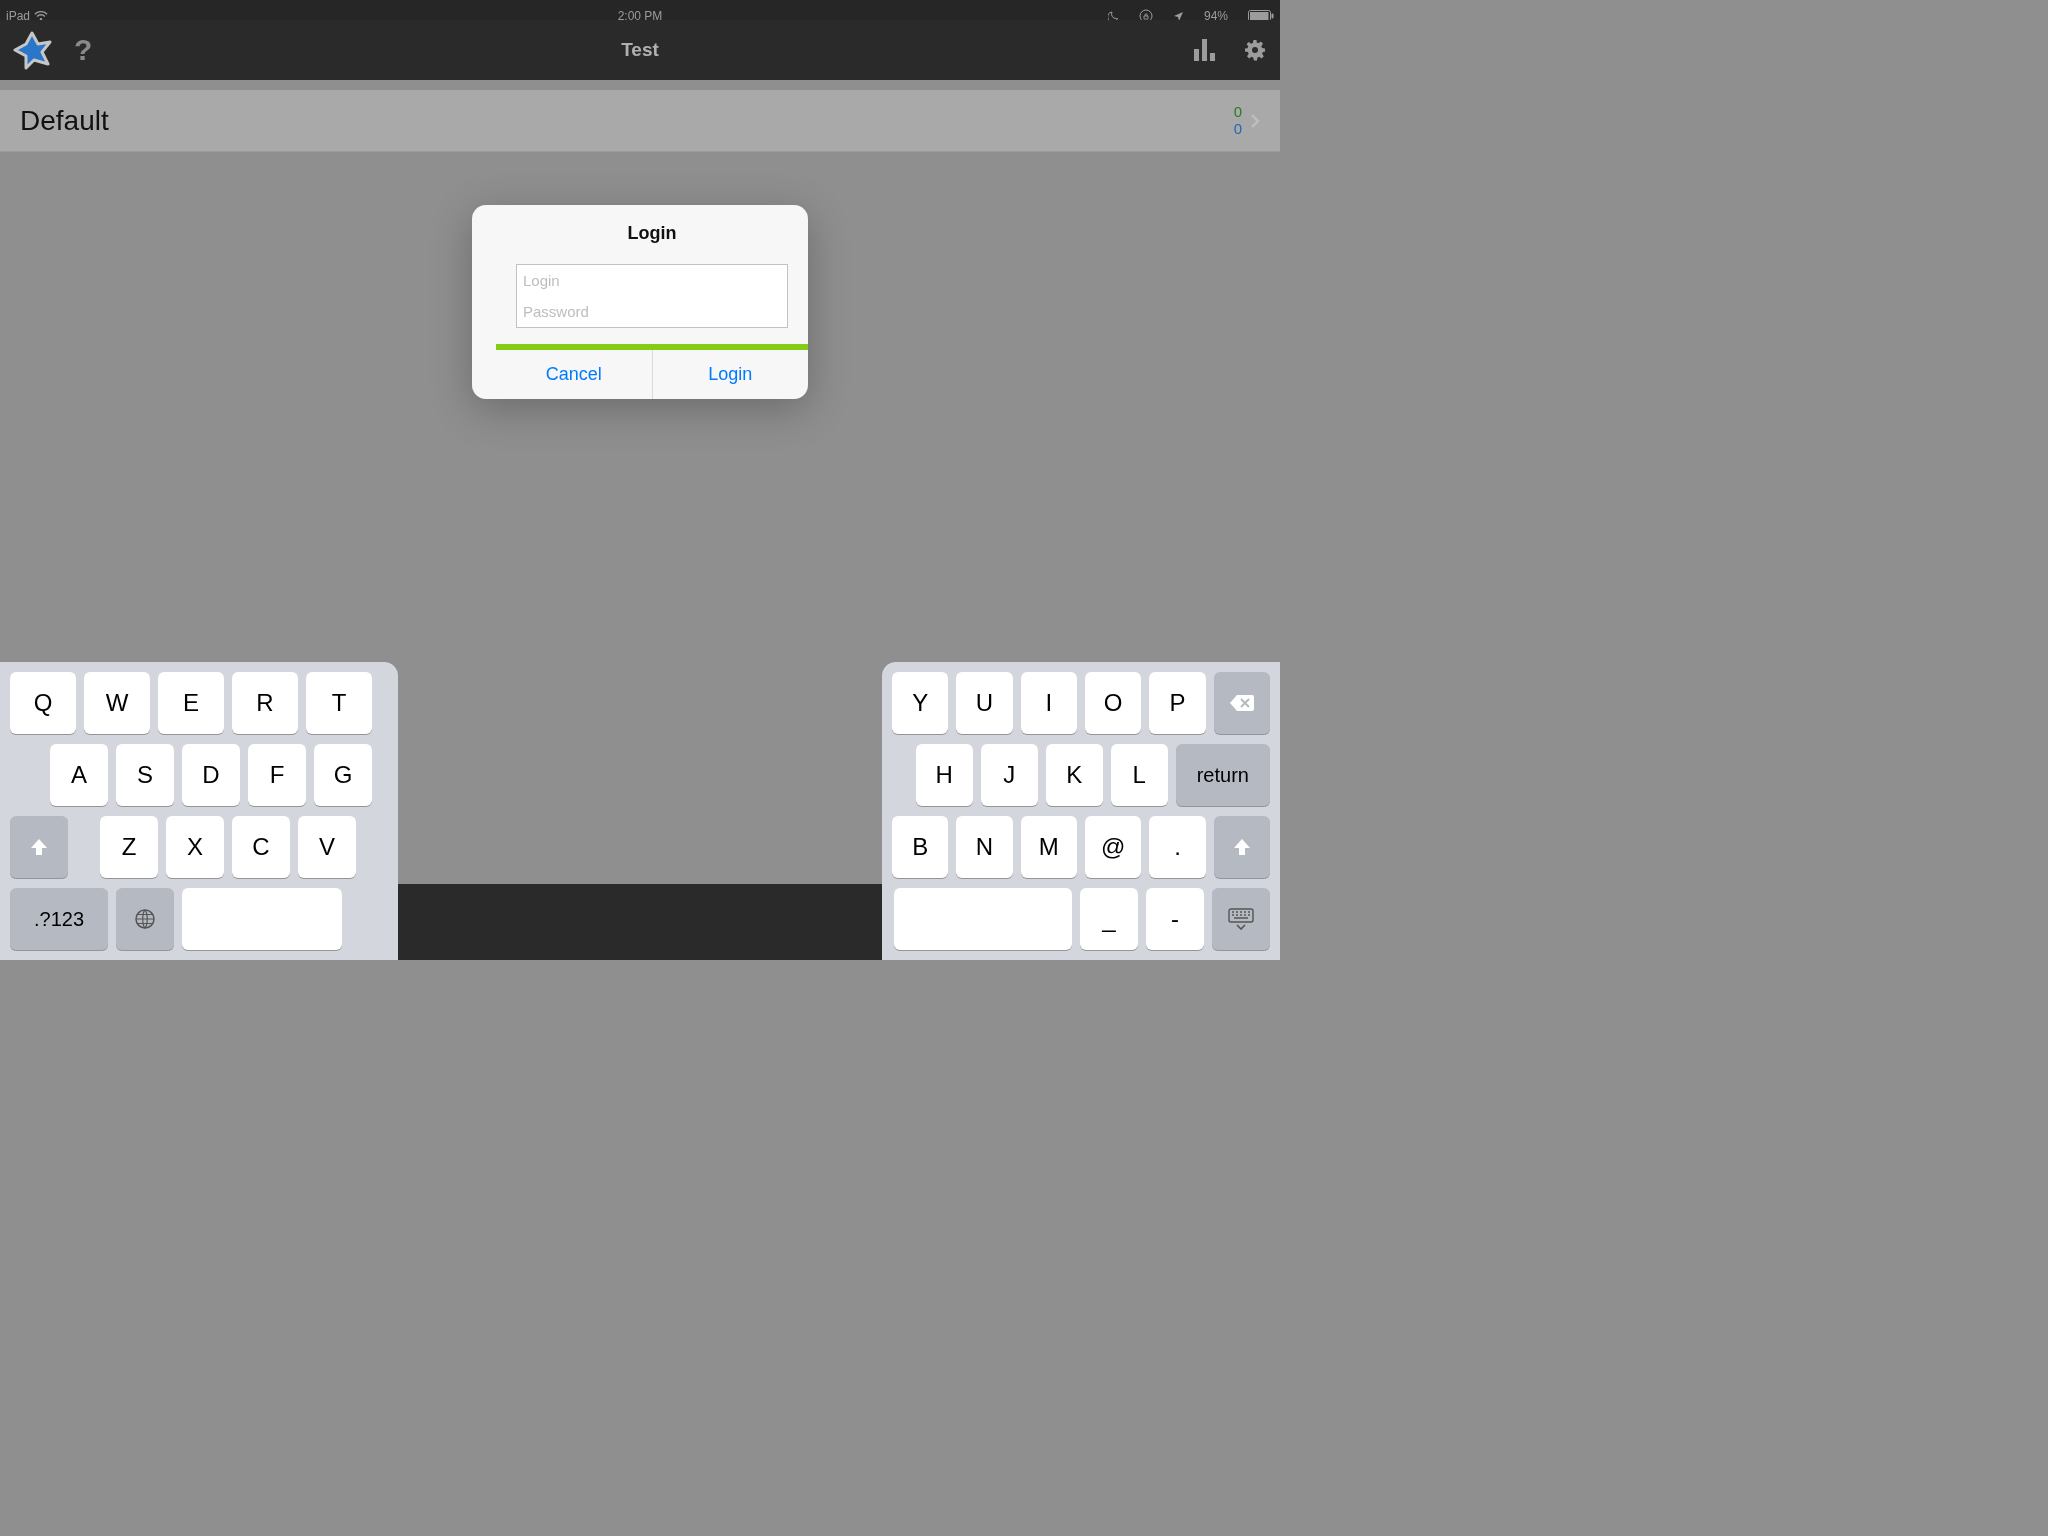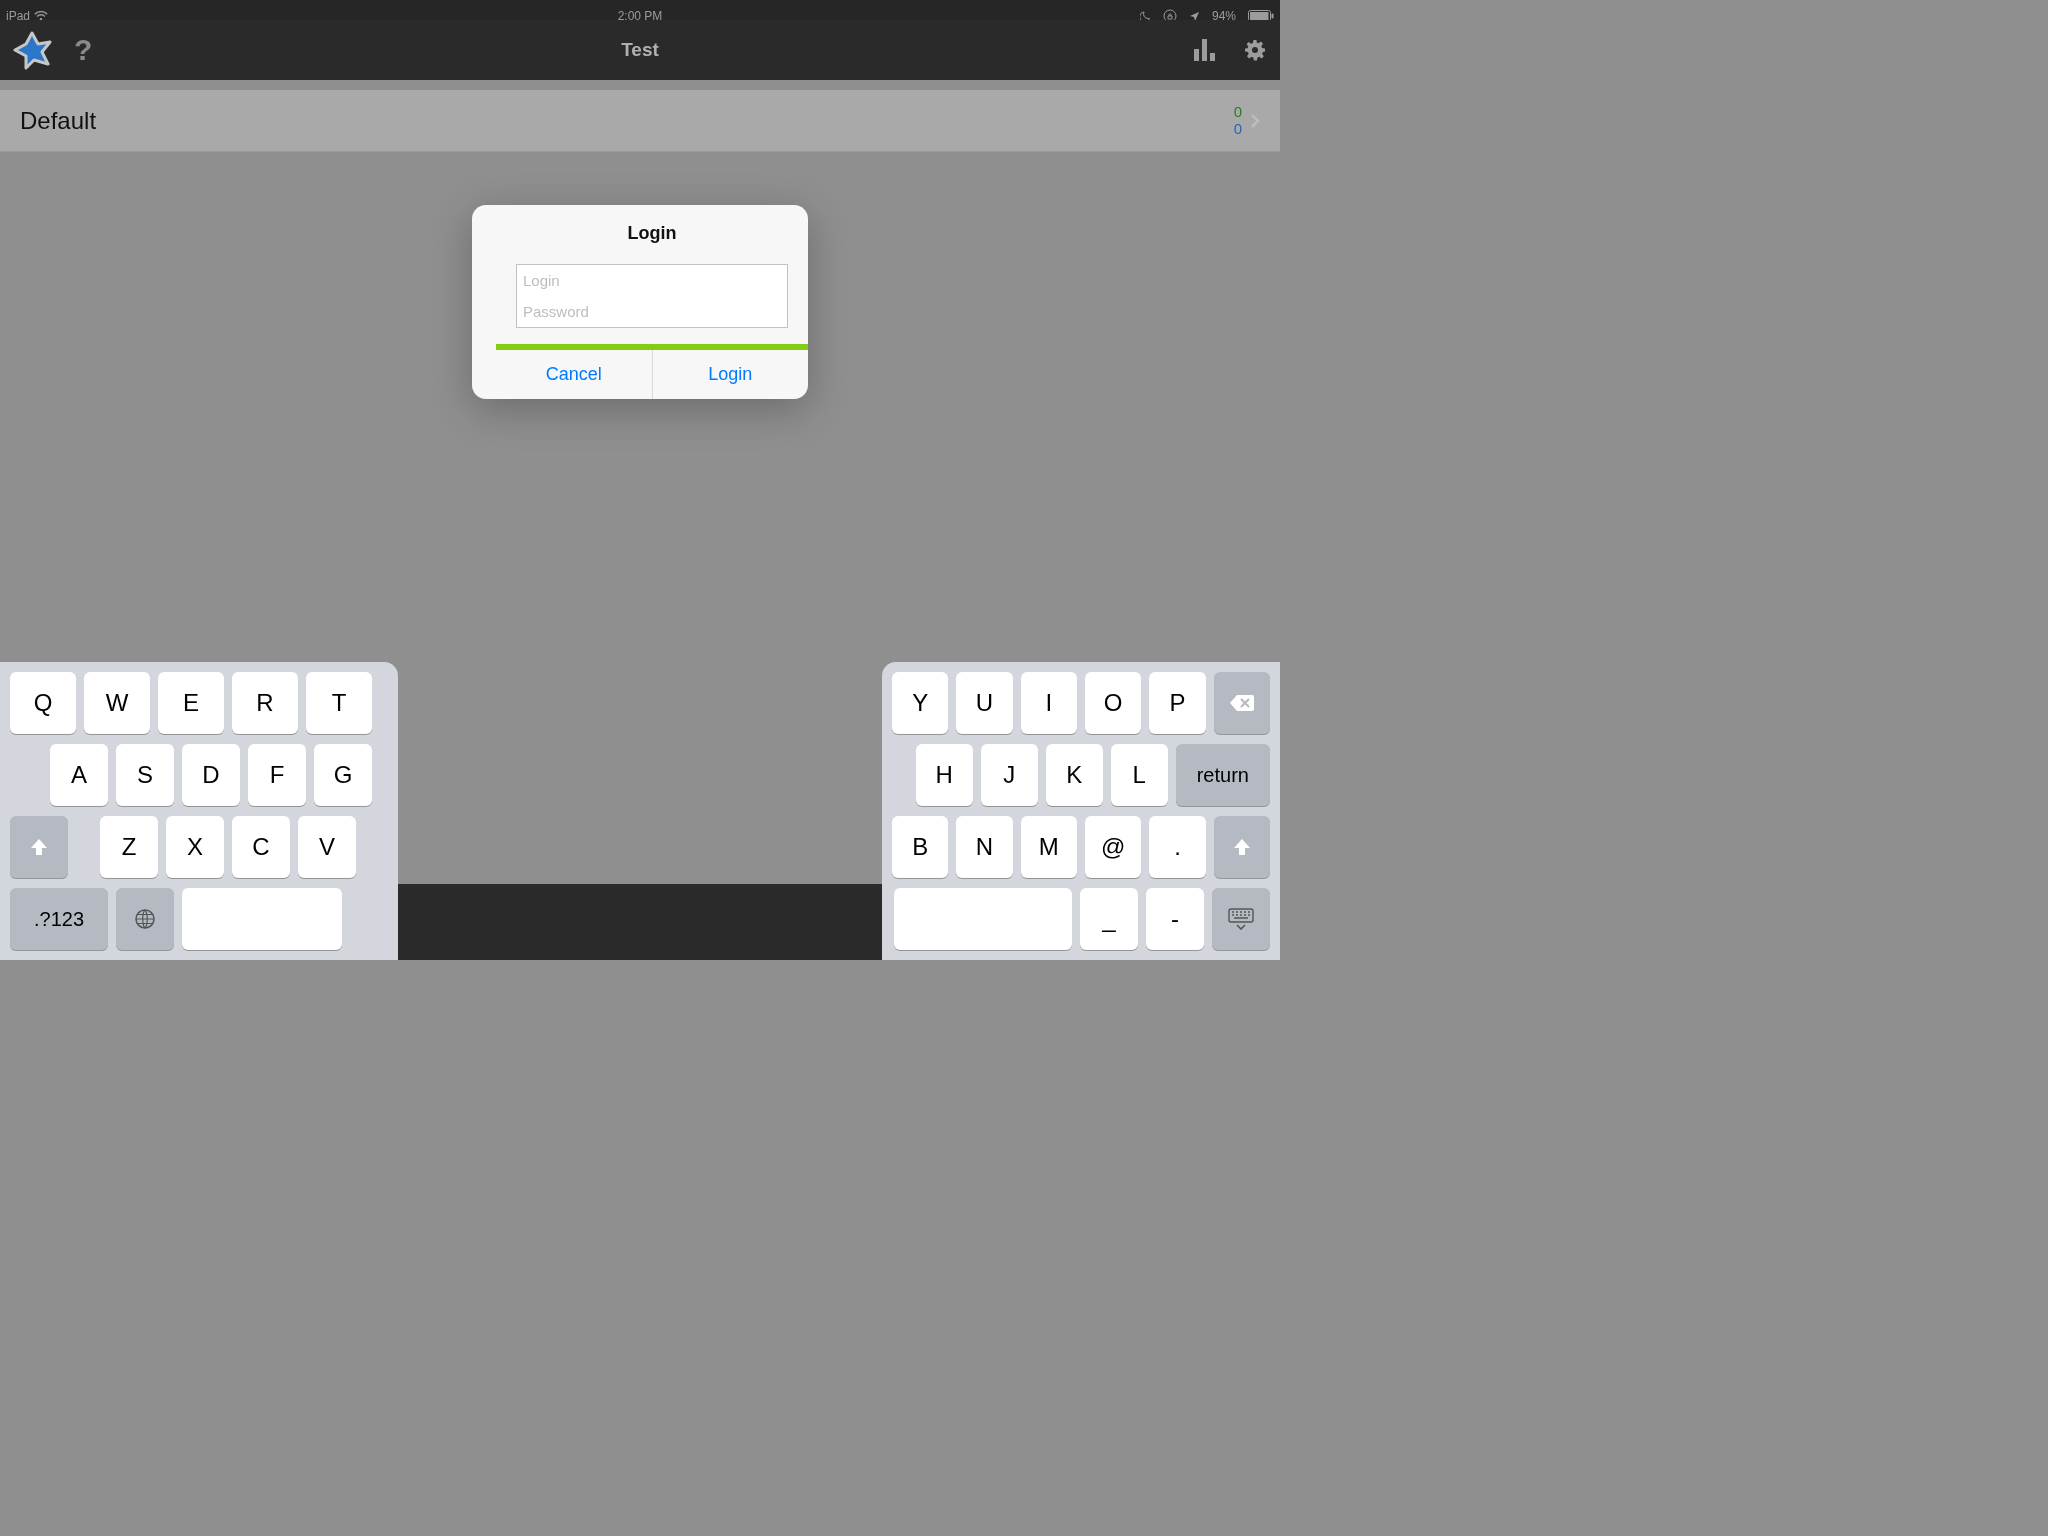--- a/index.html
+++ b/index.html
@@ -6,21 +6,21 @@
   html, body { width: 1280px; height: 960px; overflow: hidden; background: #8f8f8f; position: relative; }
 
   
   .status-bar {
     position: absolute; top: 0; left: 0; right: 0; height: 20px;
     background: #262626; color: #9c9c9c; font-size: 12px;
     display: flex; align-items: center; padding: 16px 6px;
   }
   .status-left { display: flex; align-items: center; gap: 4px; }
   .status-center { position: absolute; left: 50%; transform: translateX(-50%); font-weight: 500; }
-  .status-right { margin-left: auto; display: flex; align-items: center; gap: 12px; }
+  .status-right { margin-left: auto; display: flex; align-items: center; gap: 20px; }
   .status-right svg { display: block; }
 
   
   .nav-bar {
     position: absolute; top: 20px; left: 0; right: 0; height: 60px;
     background: #2a2a2a; display: flex; align-items: center; padding: 0 12px;
   }
   .nav-title { position: absolute; left: 50%; transform: translateX(-50%); color: #b0b0b0; font-size: 19px; font-weight: 600; }
   .nav-left { display: flex; align-items: center; gap: 22px; }
   .nav-right { margin-left: auto; display: flex; align-items: center; gap: 22px; }
@@ -30,21 +30,21 @@
   
   .content {
     position: absolute; top: 80px; left: 0; right: 0; bottom: 76px;
     background: #8f8f8f;
   }
   .list-row {
     position: absolute; top: 10px; left: 0; right: 0; height: 62px;
     background: #a9a9a9; display: flex; align-items: center; padding: 0 20px;
     border-bottom: 1px solid #9a9a9a;
   }
-  .list-row-label { font-size: 24px; color: #111; }
+  .list-row-label { font-size: 28px; color: #111; }
   .list-row-right { margin-left: auto; display: flex; align-items: center; gap: 8px; }
   .list-counts { display: flex; flex-direction: column; align-items: flex-end; line-height: 1.1; font-size: 15px; }
   .chevron { color: #bdbdbd; font-size: 22px; }
   .count-top { color: #2a7a2a; }
   .count-bot { color: #2367b5; }
 
   
   .bottom-bar {
     position: absolute; left: 0; right: 0; bottom: 0; height: 76px;
     background: #2a2a2a;

